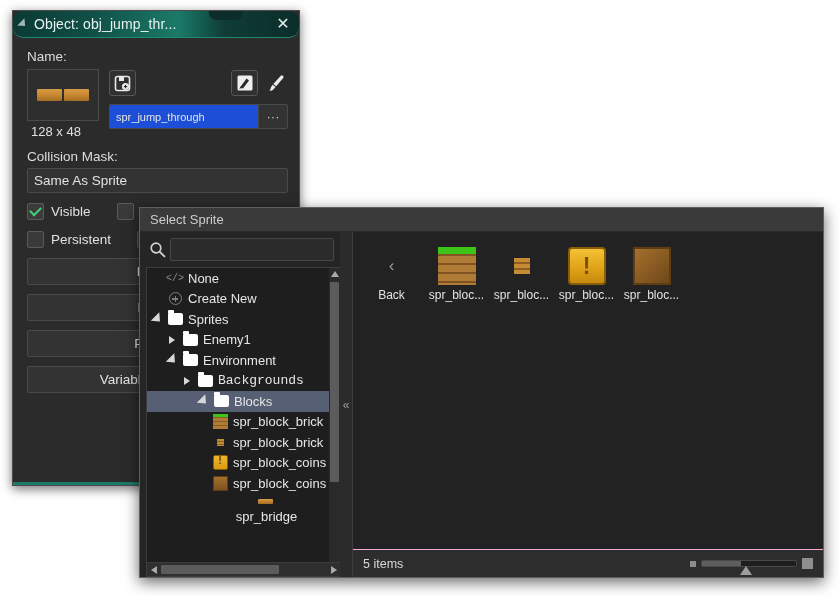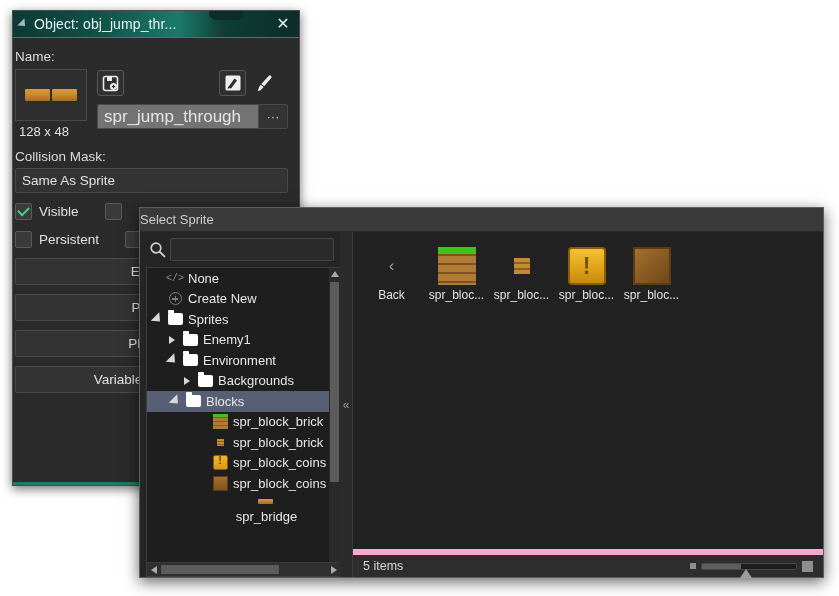--- a/index.html
+++ b/index.html
@@ -32,20 +32,21 @@
   }
   #obj-titlebar {
     position: relative;
     height: 27px;
     background: linear-gradient(to right, #0c3c37 0%, #12564c 30%, #1d7f6c 62%, #14totals 62%);
     background: linear-gradient(to right, #0b3a35 0%, #105047 28%, #1b7a68 58%, #0f3c36 74%, #0c2d2a 100%);
     border-bottom: 1px solid #1f8a72;
     display: flex;
     align-items: center;
     box-sizing: border-box;
+    border-radius: 10px;
   }
   #obj-titlebar .tb-tri {
     width: 0; height: 0;
     border-left: 6px solid #9fb9b4;
     border-top: 5px solid transparent;
     border-bottom: 5px solid transparent;
     transform: rotate(45deg);
     margin-left: 7px;
     margin-right: 8px;
   }
@@ -71,21 +72,21 @@
     top: 3px;
     width: 20px;
     height: 20px;
     color: #dfeceb;
     font-size: 16px;
     line-height: 20px;
     text-align: center;
     cursor: pointer;
   }
   #obj-body {
-    padding: 9px 11px 0 2px;
+    padding: 9px 11px 0 14px;
     box-sizing: border-box;
     height: calc(100% - 27px);
     position: relative;
   }
   .field-label {
     color: #dcdcdc;
     font-size: 13.5px;
     margin-bottom: 4px;
     margin-top: 2px;
   }
@@ -152,26 +153,26 @@
   #sprite-name-row {
     position: absolute;
     left: 82px;
     top: 35px;
     right: 0;
     height: 25px;
     display: flex;
   }
   #sprite-name-field {
     flex: 1;
-    background: #737373;
+    background: #1d4ed8;
     border: 1px solid #4a4a4a;
     border-right: none;
     border-radius: 2px 0 0 2px;
     color: #e4e4e4;
-    font-size: 17px;
+    font-size: 11px;
     display: flex;
     align-items: center;
     padding: 0 6px;
     box-sizing: border-box;
   }
   #sprite-name-ellipsis {
     width: 30px;
     background: #333333;
     border: 1px solid #4a4a4a;
     border-radius: 0 2px 2px 0;
@@ -247,20 +248,21 @@
     box-sizing: border-box;
     display: flex;
     flex-direction: column;
   }
   #sel-titlebar {
     height: 24px;
     background: #3a3a3a;
     border-bottom: 1px solid #2a2a2a;
     display: flex;
     align-items: center;
+    padding-left: 10px;
     box-sizing: border-box;
     flex: none;
   }
   #sel-titlebar span {
     color: #cdcdcd;
     font-size: 13px;
   }
   #sel-main {
     flex: 1;
     display: flex;
@@ -608,21 +610,21 @@
   }
   .t-bridge i {
     flex: 1;
     background: linear-gradient(to bottom, #d79b44 0%, #c0852f 50%, #a66c22 100%);
     border-radius: 1px;
     display: block;
   }
   #statusbar {
     height: 28px;
     background: #2d2d2d;
-    border-top: 6px solid #f9a8d4;
+    border-top: 1px solid #f9a8d4;
     display: flex;
     align-items: center;
     padding: 0 10px;
     flex: none;
     box-sizing: border-box;
   }
   #status-text {
     color: #d8d8d8;
     font-size: 12.5px;
     flex: 1;
@@ -798,30 +800,30 @@
               </div>
               <div class="tree-row" style="padding-left: 17px;">
                 <div class="tw">
                   <div class="arrow-d"></div>
                 </div>
                 <div class="ti">
                   <div class="folder-ico"></div>
                 </div>
                 <span class="tlabel">Environment</span>
               </div>
-              <div class="tree-row" style="padding-left: 32px;">
+              <div class="tree-row" style="padding-left: 32px; font-family: Liberation Mono, monospace;">
                 <div class="tw">
                   <div class="arrow-r"></div>
                 </div>
                 <div class="ti">
                   <div class="folder-ico"></div>
                 </div>
                 <span class="tlabel">Backgrounds</span>
               </div>
-              <div class="tree-row sel" style="padding-left: 20px;">
+              <div class="tree-row sel" style="padding-left: 48px;">
                 <div class="tw">
                   <div class="arrow-d"></div>
                 </div>
                 <div class="ti">
                   <div class="folder-ico"></div>
                 </div>
                 <span class="tlabel">Blocks</span>
               </div>
               <div class="tree-row" style="padding-left: 47px;">
                 <div class="tw"></div>

